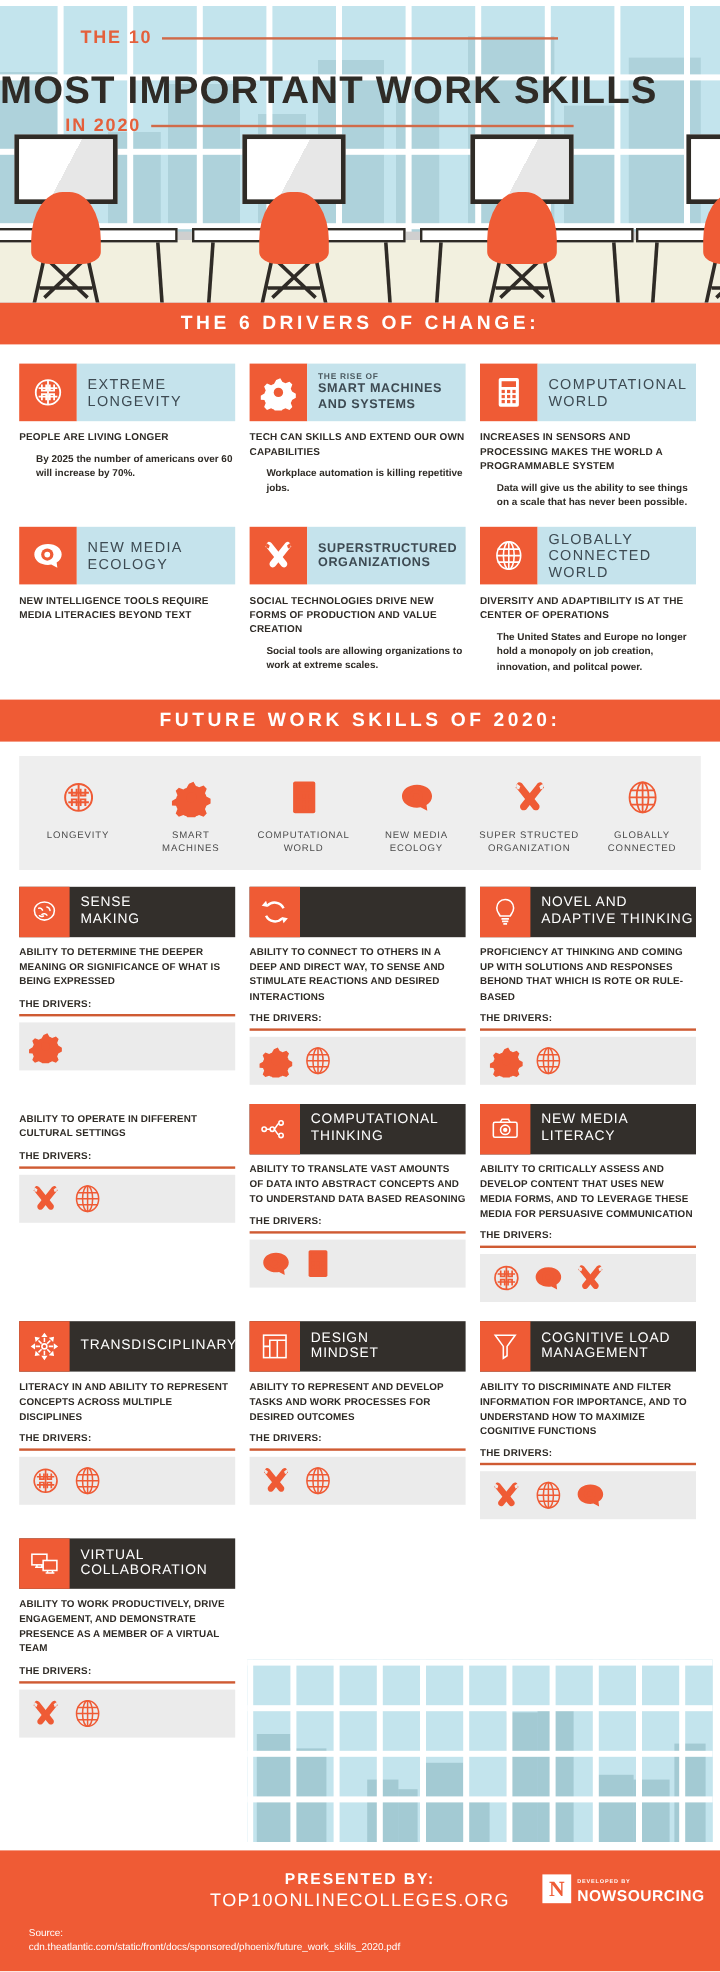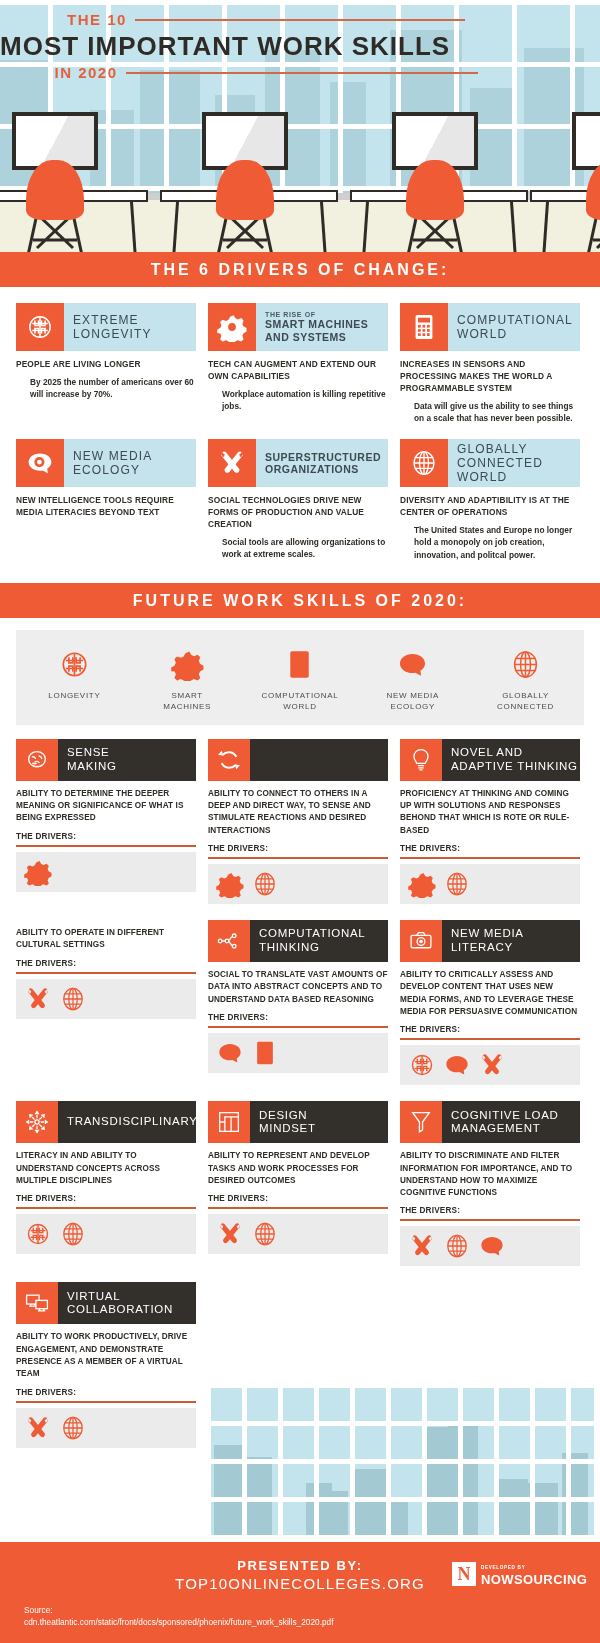--- a/index.html
+++ b/index.html
@@ -60,30 +60,30 @@
     background:linear-gradient(118deg, #ffffff 50%, #e7e7e7 50%);
   }
   .chair {
     position:absolute; width:58px; height:60px; background:#ef5b35;
     border-radius: 26px 26px 16px 16px / 40px 40px 10px 10px;
   }
   .leg {
     position:absolute; width:3px; background:#2f2b26; transform-origin: top center;
   }
   .hero-title-wrap {
-    position:absolute; left:0; top:11px; width:532px; text-align:left; z-index:5;
+    position:absolute; left:0; top:23px; width:532px; text-align:right; z-index:5;
   }
   .kicker-row { display:flex; align-items:center; justify-content:center; gap:8px; }
   .kicker {
     color:#e4603c; font-size:15px; letter-spacing:1.5px; font-weight:700;
   }
   .kicker-rule { height:2px; background:#d06a49; width:380px; }
   .hero-h1 {
-    color:#2f2b26; font-size:26px; letter-spacing:1px; font-weight:700;
-    margin:3px 0 2px 0; white-space:nowrap;
+    color:#2f2b26; font-size:32px; letter-spacing:1px; font-weight:700;
+    margin:17px 0 2px 0; white-space:nowrap;
   }
 
   
   .band {
     width:600px; background:#ef5b35; color:#ffffff;
     text-align:center; font-size:16px; letter-spacing:3px; font-weight:700;
     padding:9px 0 8px 0;
   }
 
   
@@ -310,21 +310,21 @@
             <svg width="30" height="30" viewBox="0 0 100 100">
               <path fill="#ffffff" d="M50 8l7 12a34 34 0 019 4l13-5 9 9-5 13a34 34 0 014 9l12 7v13l-12 7a34 34 0 01-4 9l5 13-9 9-13-5a34 34 0 01-9 4l-7 12H37l-7-12a34 34 0 01-9-4l-13 5-9-9 5-13a34 34 0 01-4-9L-12 76V63l12-7a34 34 0 014-9L-1 34l9-9 13 5a34 34 0 019-4l7-12z" transform="translate(6,0) scale(0.88) translate(6,4)"></path>
               <circle cx="50" cy="50" r="13" fill="#ef5b35"></circle>
             </svg>
           </div>
           <div class="driver-lbl">
             <div class="driver-pre">THE RISE OF</div>
             <div class="driver-title small">SMART MACHINES<br>AND SYSTEMS</div>
           </div>
         </div>
-        <div class="driver-bold">TECH CAN AUGMENT AND EXTEND OUR OWN CAPABILITIES</div>
+        <div class="driver-bold">TECH CAN SKILLS AND EXTEND OUR OWN CAPABILITIES</div>
         <div class="driver-sub">Workplace automation is killing repetitive jobs.</div>
       </div>
       <div class="driver">
         <div class="driver-head">
           <div class="driver-ico">
             <svg width="30" height="30" viewBox="0 0 100 100">
               <rect x="22" y="10" width="56" height="80" rx="5" fill="#ffffff"></rect>
               <rect x="30" y="19" width="40" height="16" fill="#ef5b35"></rect>
               <g fill="#ef5b35">
                 <rect x="30" y="43" width="9" height="9"></rect>
@@ -451,20 +451,31 @@
               <path fill="#ef5b35" d="M50 18c22 0 38 13 38 29 0 9-5 17-14 22l2 15-17-9a52 52 0 01-9 1c-22 0-38-13-38-29S28 18 50 18z"></path>
               <circle cx="48" cy="47" r="17" fill="#ef5b35"></circle>
               <circle cx="48" cy="47" r="8" fill="#ef5b35"></circle>
             </svg>
           </div>
           <div class="legend-lbl">NEW MEDIA<br>ECOLOGY</div>
         </div>
         <div class="legend-item">
           <div class="legend-ico">
             <svg width="33" height="33" viewBox="0 0 100 100">
+              <g fill="#ef5b35">
+                <path d="M22 12c-6 3-8 11-4 17l40 50c3 4 9 5 13 2s5-9 2-13L33 18c-2-3-6-7-11-6zM18 16l8 6-3 8-9-4z"></path>
+                <path d="M78 12c6 3 8 11 4 17L42 79c-3 4-9 5-13 2s-5-9-2-13L67 18c2-3 6-7 11-6zM82 16l-8 6 3 8 9-4z"></path>
+              </g>
+            </svg>
+          </div>
+          <div class="legend-lbl">SUPER STRUCTED<br>ORGANIZATION</div>
+        </div>
+        <div class="legend-item">
+          <div class="legend-ico">
+            <svg width="33" height="33" viewBox="0 0 100 100">
               <g fill="none" stroke="#ef5b35" stroke-width="4.5">
                 <ellipse cx="50" cy="50" rx="33" ry="38"></ellipse>
                 <ellipse cx="50" cy="50" rx="15" ry="38"></ellipse>
                 <path d="M50 12 V88"></path>
                 <path d="M19 32 H81 M17 50 H83 M19 68 H81"></path>
               </g>
             </svg>
           </div>
           <div class="legend-lbl">GLOBALLY<br>CONNECTED</div>
         </div>
@@ -600,21 +611,21 @@
                 <path d="M22 50h16M46 50c8 0 10-18 18-18M46 50c8 0 10 18 18 18"></path>
                 <circle cx="16" cy="50" r="7"></circle>
                 <circle cx="42" cy="50" r="7"></circle>
                 <circle cx="70" cy="30" r="7"></circle>
                 <circle cx="70" cy="70" r="7"></circle>
               </g>
             </svg>
           </div>
           <div class="skill-title">COMPUTATIONAL<br>THINKING</div>
         </div>
-        <div class="skill-desc">SOCIAL TO TRANSLATE VAST AMOUNTS OF DATA INTO ABSTRACT CONCEPTS AND TO UNDERSTAND DATA BASED REASONING</div>
+        <div class="skill-desc">ABILITY TO TRANSLATE VAST AMOUNTS OF DATA INTO ABSTRACT CONCEPTS AND TO UNDERSTAND DATA BASED REASONING</div>
         <div class="drivers-label">THE DRIVERS:</div>
         <div class="drivers-rule"></div>
         <div class="drivers-box">
           <span>
             <svg width="28" height="28" viewBox="0 0 100 100">
               <path fill="#ef5b35" d="M50 18c22 0 38 13 38 29 0 9-5 17-14 22l2 15-17-9a52 52 0 01-9 1c-22 0-38-13-38-29S28 18 50 18z"></path>
               <circle cx="48" cy="47" r="17" fill="#ef5b35"></circle>
               <circle cx="48" cy="47" r="8" fill="#ef5b35"></circle>
             </svg>
           </span>
@@ -691,21 +702,21 @@
                 <path d="M19 19l17 3-14 14zM81 19l-17 3 14 14zM19 81l17-3-14-14zM81 81l-17-3 14-14z"></path>
               </g>
               <g fill="none" stroke="#ffffff" stroke-width="5">
                 <path d="M50 22v14M50 64v14M22 50h14M64 50h14M31 31l10 10M69 31L59 41M31 69l10-10M69 69L59 59"></path>
                 <circle cx="50" cy="50" r="8"></circle>
               </g>
             </svg>
           </div>
           <div class="skill-title">TRANSDISCIPLINARY</div>
         </div>
-        <div class="skill-desc">LITERACY IN AND ABILITY TO UNDERSTAND CONCEPTS ACROSS MULTIPLE DISCIPLINES</div>
+        <div class="skill-desc">LITERACY IN AND ABILITY TO REPRESENT CONCEPTS ACROSS MULTIPLE DISCIPLINES</div>
         <div class="drivers-label">THE DRIVERS:</div>
         <div class="drivers-rule"></div>
         <div class="drivers-box">
           <span>
             <svg width="28" height="28" viewBox="0 0 100 100">
               <g fill="none" stroke="#ef5b35" stroke-width="5">
                 <circle cx="50" cy="50" r="34"></circle>
                 <path d="M24 38 H76 M24 62 H76 M50 16 V84"></path>
                 <path d="M33 28 V45 H45 V28 M67 28 V45 H55 V28"></path>
                 <path d="M33 72 V55 H45 V72 M67 72 V55 H55 V72"></path>

